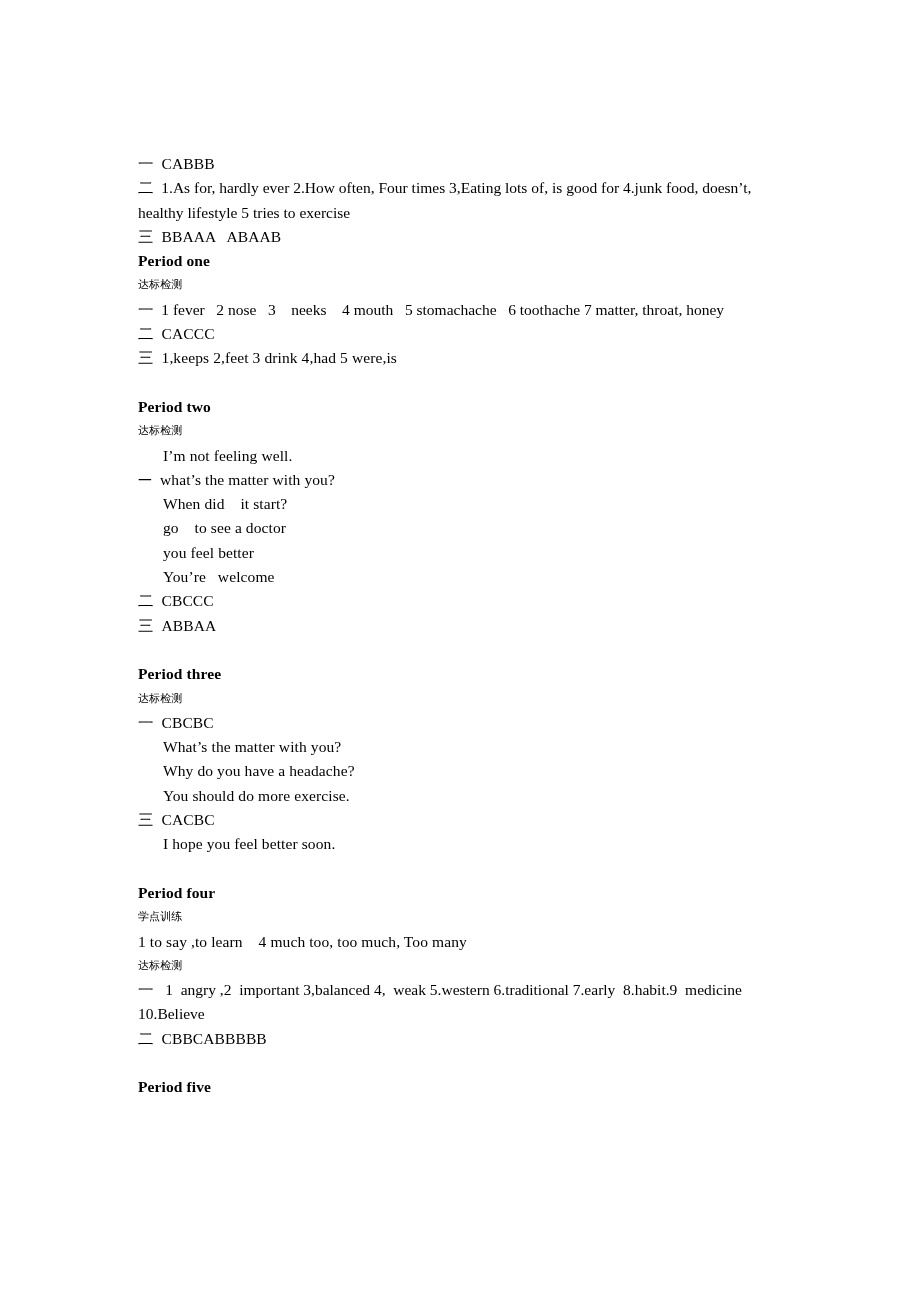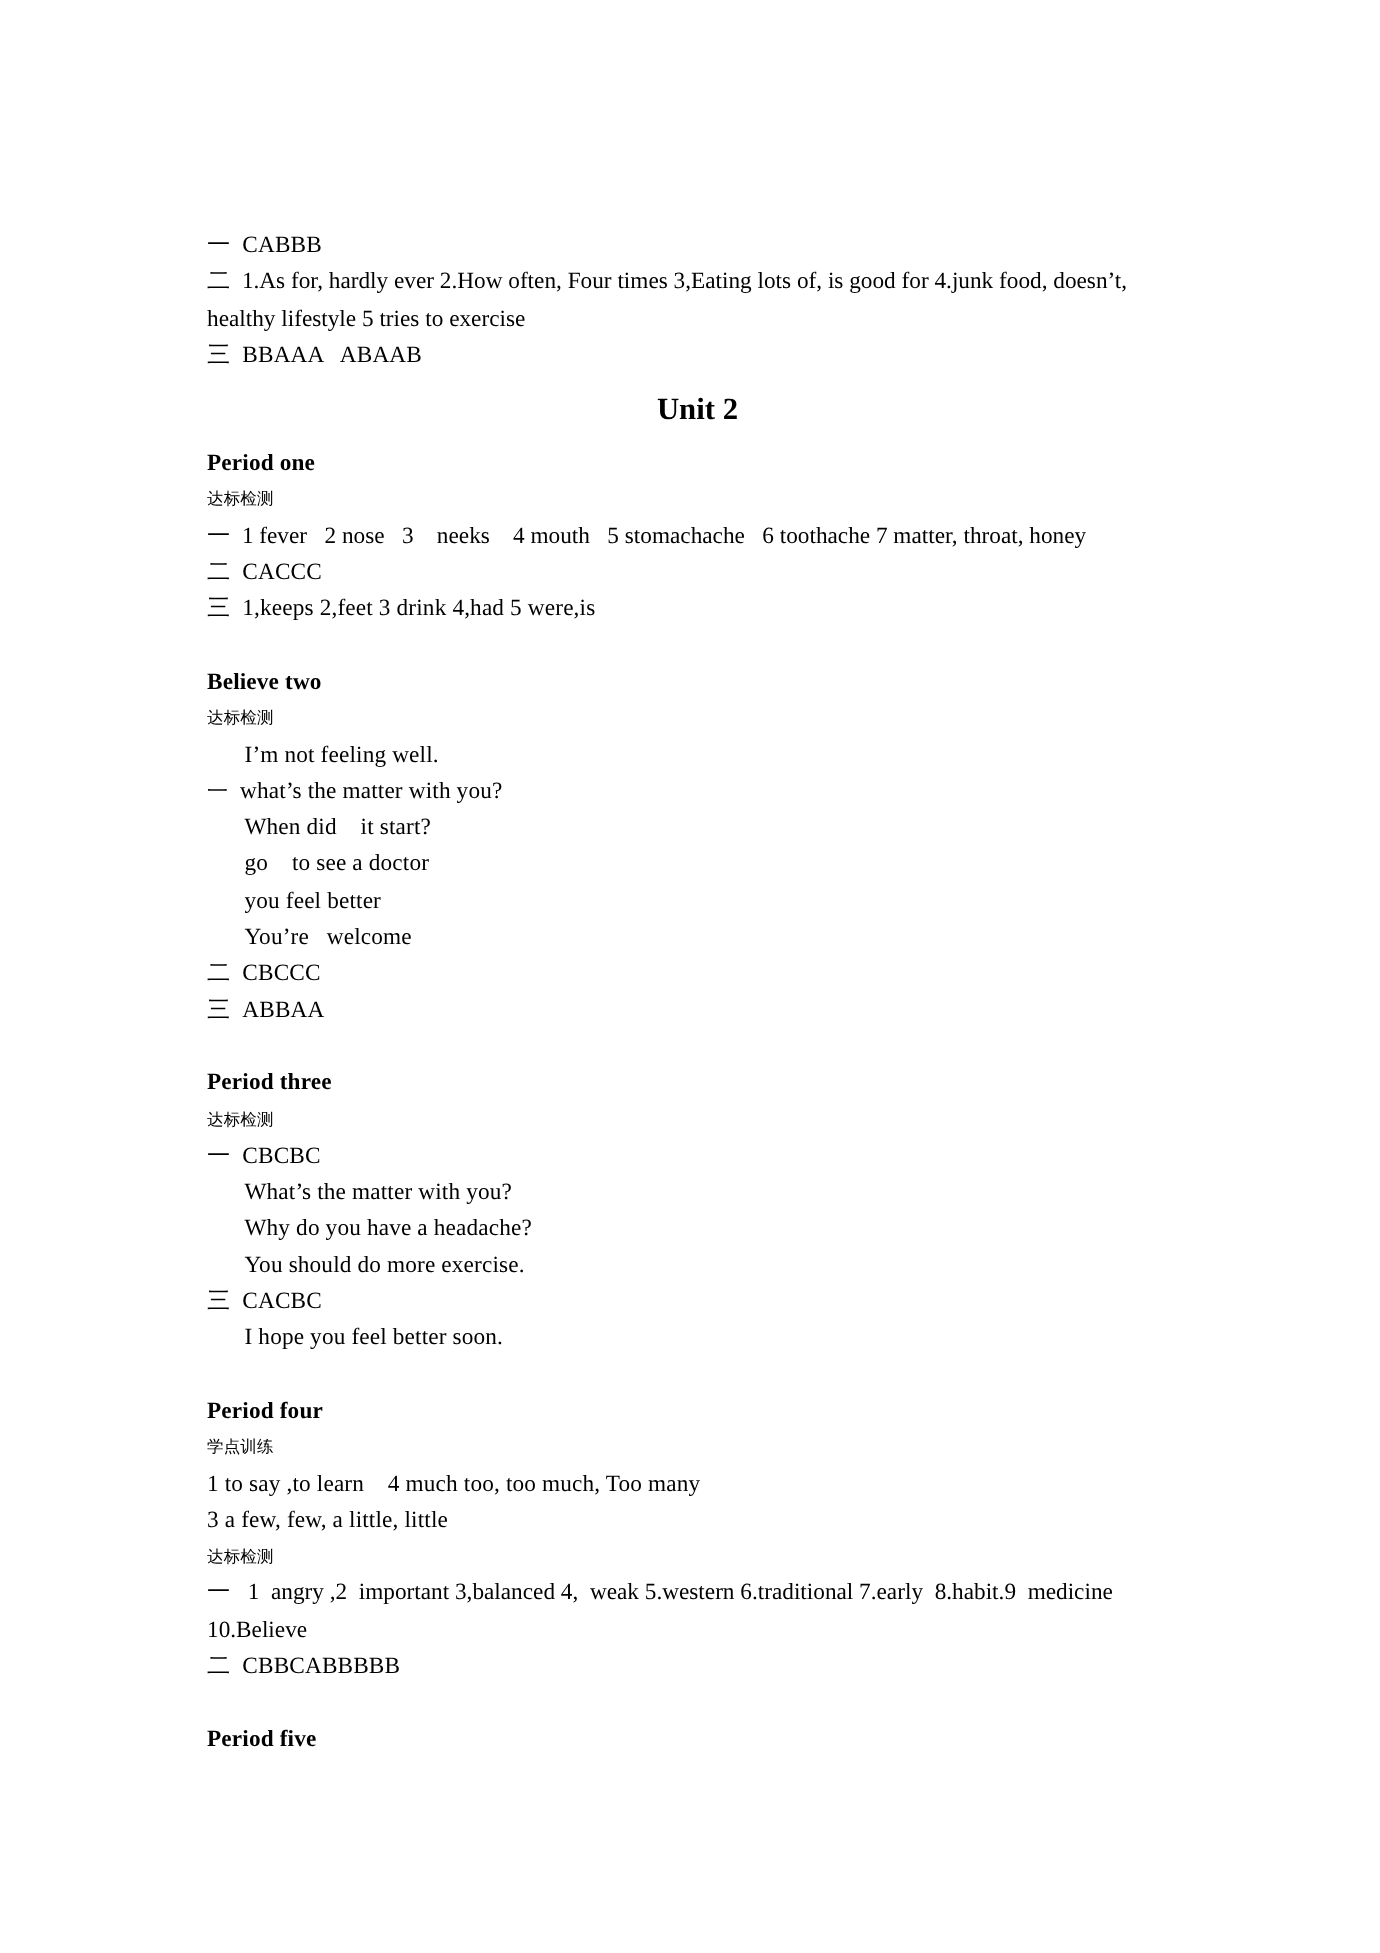--- a/index.html
+++ b/index.html
@@ -77,31 +77,30 @@
 </head>
 <body>
 
 <div class="page">
   <div class="content">
 
     <div class="line">一  CABBB</div>
     <div class="para">二  1.As for, hardly ever 2.How often, Four times 3,Eating lots of, is good for 4.junk food, doesn’t, healthy lifestyle 5 tries to exercise</div>
     <div class="line">三  BBAAA   ABAAB</div>
 
-    <div class="unit-title">Unit 2</div>
 
     <div class="line bold">Period one</div>
     <div class="line cn">达标检测</div>
     <div class="para hang">一  1 fever   2 nose   3    neeks    4 mouth   5 stomachache   6 toothache 7 matter, throat, honey</div>
     <div class="line">二  CACCC</div>
     <div class="line">三  1,keeps 2,feet 3 drink 4,had 5 were,is</div>
 
     <div class="spacer"></div>
 
-    <div class="line bold">Believe two</div>
+    <div class="line bold">Period two</div>
     <div class="line cn">达标检测</div>
     <div class="line indent">I’m not feeling well.</div>
     <div class="line hang"><span class="marker">一</span>&nbsp; <span>what’s the matter with you?</span></div>
     <div class="line indent">When did    it start?</div>
     <div class="line indent">go    to see a doctor</div>
     <div class="line indent">you feel better</div>
     <div class="line indent">You’re   welcome</div>
     <div class="line">二  CBCCC</div>
     <div class="line">三  ABBAA</div>
 
@@ -114,21 +113,20 @@
     <div class="line indent">Why do you have a headache?</div>
     <div class="line indent">You should do more exercise.</div>
     <div class="line">三  CACBC</div>
     <div class="line indent">I hope you feel better soon.</div>
 
     <div class="spacer"></div>
 
     <div class="line bold">Period four</div>
     <div class="line cn">学点训练</div>
     <div class="line">1 to say ,to learn    4 much too, too much, Too many</div>
-    <div class="line">3 a few, few, a little, little</div>
     <div class="line cn">达标检测</div>
     <div class="para">一   1  angry ,2  important 3,balanced 4,  weak 5.western 6.traditional 7.early  8.habit.9  medicine 10.Believe</div>
     <div class="line">二  CBBCABBBBB</div>
 
     <div class="spacer"></div>
 
     <div class="line bold">Period five</div>
 
   </div>
 </div>

